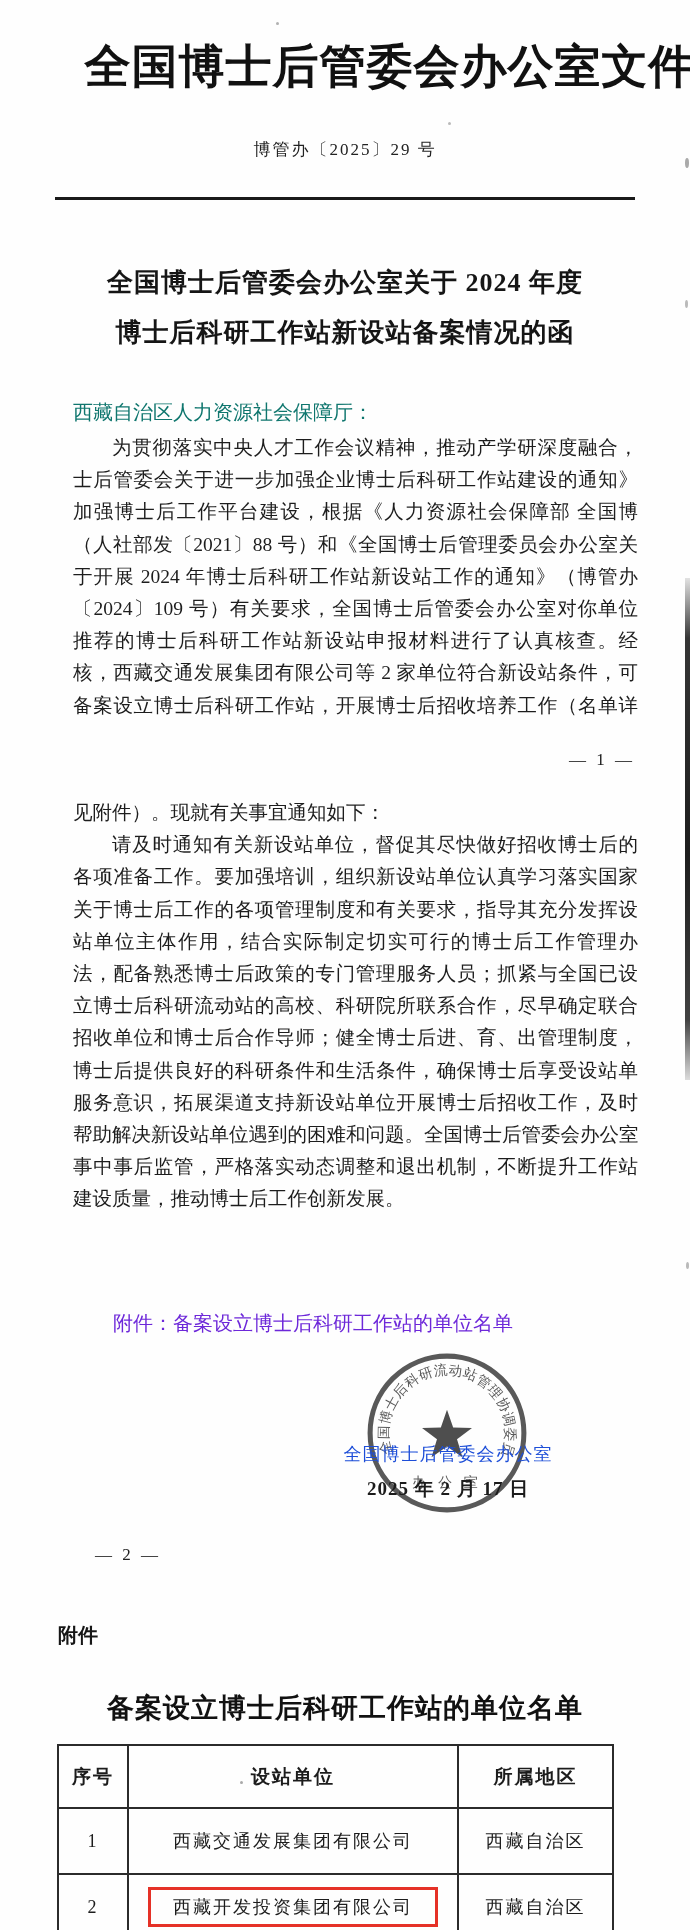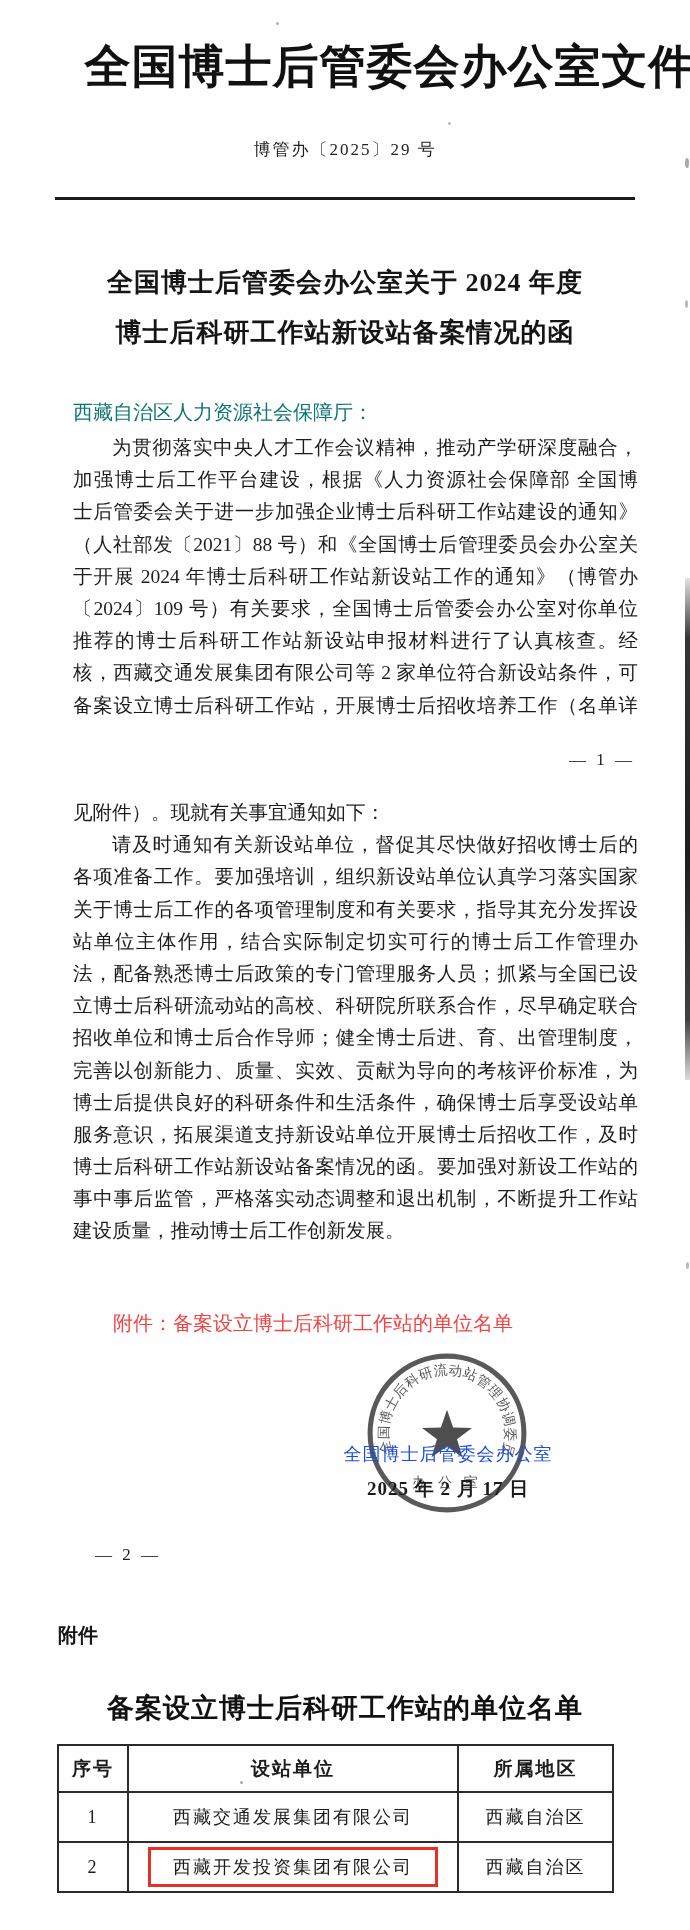--- a/index.html
+++ b/index.html
@@ -48,21 +48,21 @@
     text-align: justify; text-align-last: justify;
     overflow: hidden; white-space: nowrap; color: #1d1d1d;
   }
   .bline.indent { text-indent: 2em; }
   .bline.short { text-align-last: left; }
   .page-marker { position: absolute; font-size: 17px; letter-spacing: 3px; color:#222; }
   .pm1 { top: 750px; right: 55px; }
   .pm2 { top: 1545px; left: 95px; }
   .attachment-ref {
     position: absolute; top: 1310px; left: 73px; width: 565px;
-    text-indent: 2em; font-size: 20px; color: #ef4444;
+    text-indent: 2em; font-size: 20px; color: #6d28d9;
   }
   
   .seal {
     position: absolute; top: 1347px; left: 361px; width: 172px; height: 172px;
     opacity: 0.85; mix-blend-mode: multiply;
   }
   .sig-org {
     position: absolute; top: 1442px; left: 288px; width: 320px;
     text-align: center; font-size: 18px; letter-spacing: 1px; color:#1d4ed8;
   }
@@ -80,21 +80,21 @@
     position: absolute; top: 1690px; left: 0; width: 100%;
     text-align: center; font-family: "Liberation Sans", sans-serif;
     font-size: 27px; font-weight: 800; letter-spacing: 1px; color:#111;
   }
   table.units {
     position: absolute; top: 1744px; left: 57px; width: 555px;
     border-collapse: collapse; table-layout: fixed;
   }
   table.units th, table.units td {
     border: 2px solid #2b2b2b; text-align: center; vertical-align: middle;
-    color: #1c1c1c; padding: 0;
+    color: #1c1c1c; padding: 8px;
   }
   table.units th {
     height: 45px; font-family: "Liberation Sans", sans-serif;
     font-size: 19px; font-weight: 700; letter-spacing: 2px;
   }
   table.units td { height: 48px; font-size: 18px; letter-spacing: 2px; }
   col.c1 { width: 70px; } col.c2 { width: 330px; } col.c3 { width: 155px; }
   .unit-box { display: inline-block; padding: 5px 22px; }
   tr.highlighted .unit-box { border: 3px solid var(--hl, #e53127); }
   
@@ -123,45 +123,44 @@
 
   <div class="doc-title">
     <div>全国博士后管委会办公室关于 2024 年度</div>
     <div>博士后科研工作站新设站备案情况的函</div>
   </div>
 
   <div class="addressee">西藏自治区人力资源社会保障厅：</div>
 
   <div class="body-block body1">
     <div class="bline indent">为贯彻落实中央人才工作会议精神，推动产学研深度融合，</div>
+      <div class="bline">士后管委会关于进一步加强企业博士后科研工作站建设的通知》</div>
       <div class="bline">加强博士后工作平台建设，根据《人力资源社会保障部 全国博</div>
-      <div class="bline">士后管委会关于进一步加强企业博士后科研工作站建设的通知》</div>
       <div class="bline">（人社部发〔2021〕88 号）和《全国博士后管理委员会办公室关</div>
       <div class="bline">于开展 2024 年博士后科研工作站新设站工作的通知》（博管办</div>
       <div class="bline">〔2024〕109 号）有关要求，全国博士后管委会办公室对你单位</div>
       <div class="bline">推荐的博士后科研工作站新设站申报材料进行了认真核查。经</div>
       <div class="bline">核，西藏交通发展集团有限公司等 2 家单位符合新设站条件，可</div>
       <div class="bline">备案设立博士后科研工作站，开展博士后招收培养工作（名单详</div>
   </div>
 
   <div class="page-marker pm1">— 1 —</div>
 
   <div class="body-block body2">
     <div class="bline short">见附件）。现就有关事宜通知如下：</div>
       <div class="bline indent">请及时通知有关新设站单位，督促其尽快做好招收博士后的</div>
       <div class="bline">各项准备工作。要加强培训，组织新设站单位认真学习落实国家</div>
       <div class="bline">关于博士后工作的各项管理制度和有关要求，指导其充分发挥设</div>
       <div class="bline">站单位主体作用，结合实际制定切实可行的博士后工作管理办</div>
       <div class="bline">法，配备熟悉博士后政策的专门管理服务人员；抓紧与全国已设</div>
       <div class="bline">立博士后科研流动站的高校、科研院所联系合作，尽早确定联合</div>
       <div class="bline">招收单位和博士后合作导师；健全博士后进、育、出管理制度，</div>
-      <div class="bline">完善以创新能力、质量、实效、贡献为导向的考核评价标准，为</div>
       <div class="bline">博士后提供良好的科研条件和生活条件，确保博士后享受设站单</div>
       <div class="bline">服务意识，拓展渠道支持新设站单位开展博士后招收工作，及时</div>
-      <div class="bline">博士后科研工作站新设站备案情况的函。要加强对新设工作站的</div>
+      <div class="bline">帮助解决新设站单位遇到的困难和问题。全国博士后管委会办公室</div>
       <div class="bline">事中事后监管，严格落实动态调整和退出机制，不断提升工作站</div>
       <div class="bline short">建设质量，推动博士后工作创新发展。</div>
   </div>
 
   <div class="attachment-ref">附件：备案设立博士后科研工作站的单位名单</div>
 
   <svg class="seal" viewBox="0 0 170 170">
     <circle cx="85" cy="85" r="76" fill="none" stroke="#3b3b3b" stroke-width="5"></circle>
     <defs>
       <path id="sealArc" d="M 30.4 104.8 A 58 58 0 1 1 139.6 104.8" fill="none"></path>

